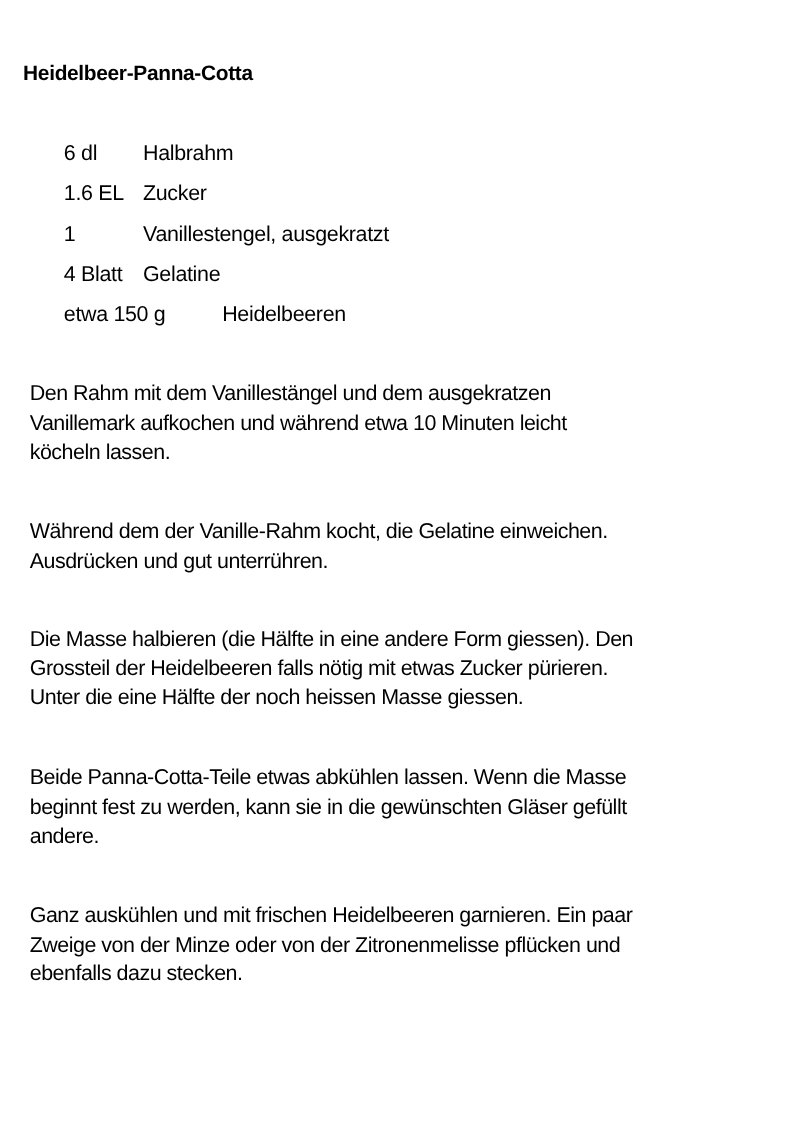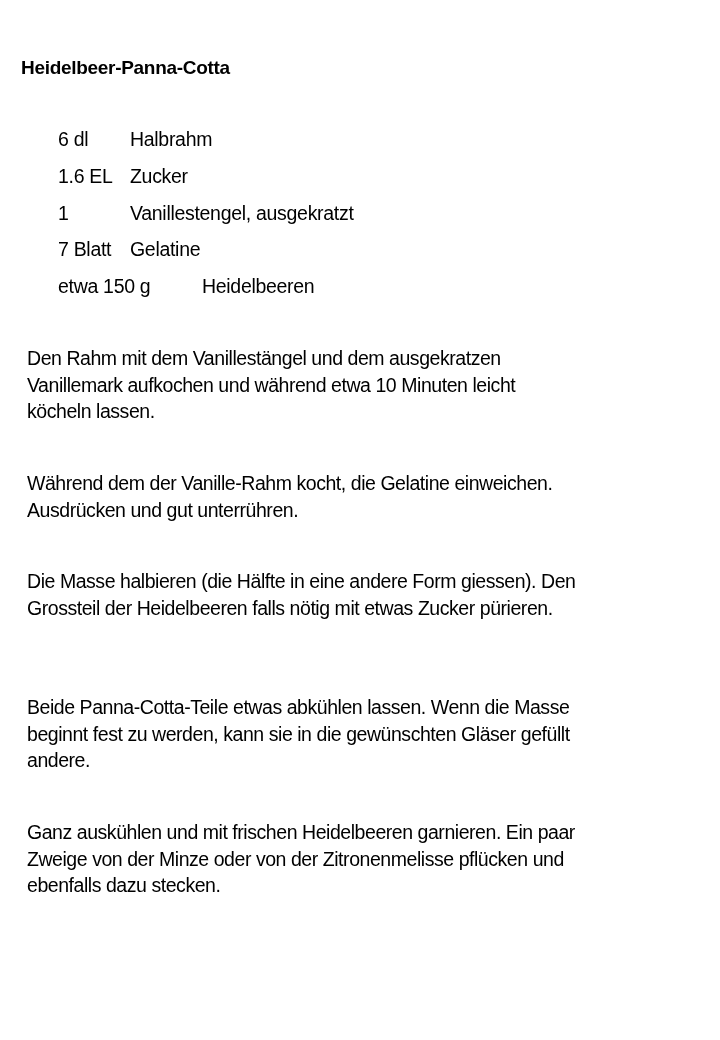--- a/index.html
+++ b/index.html
@@ -68,41 +68,42 @@
   <li class="ing-row">
     <span class="ing-qty">6 dl</span><span class="ing-item">Halbrahm</span>
   </li>
   <li class="ing-row">
     <span class="ing-qty">1.6 EL</span><span class="ing-item">Zucker</span>
   </li>
   <li class="ing-row">
     <span class="ing-qty">1</span><span class="ing-item">Vanillestengel, ausgekratzt</span>
   </li>
   <li class="ing-row">
-    <span class="ing-qty">7 Blatt</span><span class="ing-item">Gelatine</span>
+    <span class="ing-qty">4 Blatt</span><span class="ing-item">Gelatine</span>
   </li>
   <li class="ing-row wide">
     <span class="ing-qty">etwa 150 g</span><span class="ing-item">Heidelbeeren</span>
   </li>
 </ul>
 
 <p class="step" style="top:345px;">
   <span>Den Rahm mit dem Vanillestängel und dem ausgekratzen</span><br>
   <span>Vanillemark aufkochen und während etwa 10 Minuten leicht</span><br>
   <span>köcheln lassen.</span>
 </p>
 
 <p class="step" style="top:470px;">
   <span>Während dem der Vanille-Rahm kocht, die Gelatine einweichen.</span><br>
   <span>Ausdrücken und gut unterrühren.</span>
 </p>
 
 <p class="step" style="top:568px;">
   <span>Die Masse halbieren (die Hälfte in eine andere Form giessen). Den</span><br>
   <span>Grossteil der Heidelbeeren falls nötig mit etwas Zucker pürieren.</span><br>
+  <span>Unter die eine Hälfte der noch heissen Masse giessen.</span>
 </p>
 
 <p class="step" style="top:694px;">
   <span>Beide Panna-Cotta-Teile etwas abkühlen lassen. Wenn die Masse</span><br>
   <span>beginnt fest zu werden, kann sie in die gewünschten Gläser gefüllt</span><br>
   <span>andere.</span>
 </p>
 
 <p class="step" style="top:819px;">
   <span>Ganz auskühlen und mit frischen Heidelbeeren garnieren. Ein paar</span><br>

